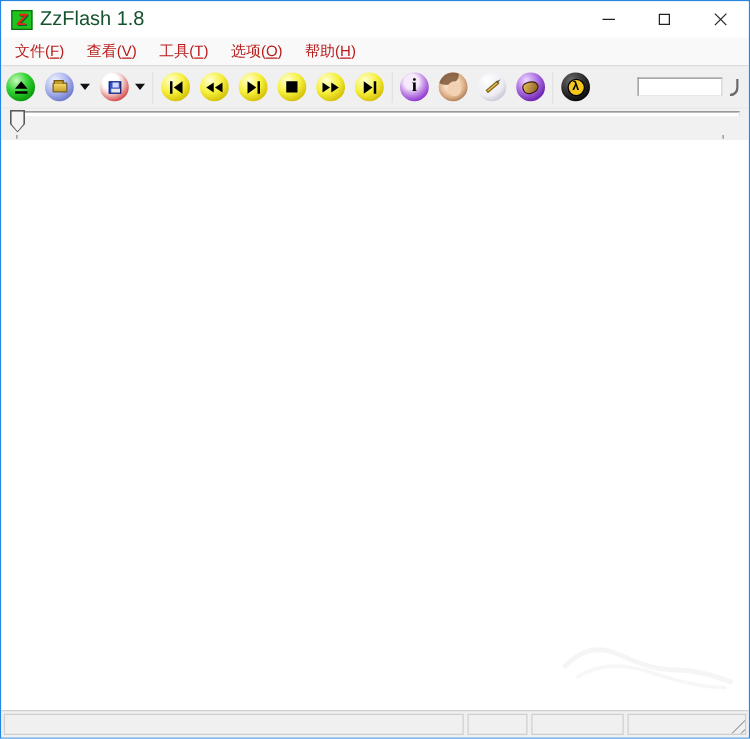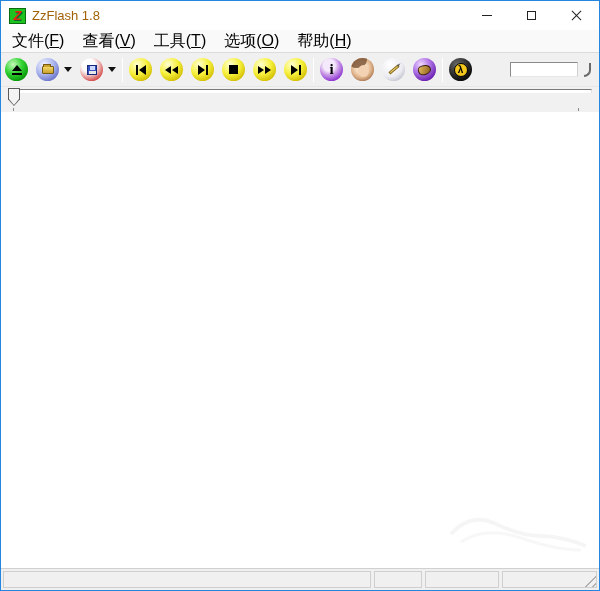--- a/index.html
+++ b/index.html
@@ -14,35 +14,35 @@
 
   
   .titlebar { height:29px; background:#ffffff; display:flex; align-items:center; flex:none; }
   .app-icon {
     width:17px; height:16px; margin-left:8px; margin-right:6px;
     background:#1fc320; border:1px solid #0c6b10;
     display:flex; align-items:center; justify-content:center;
     font-weight:bold; font-size:13px; color:#e8250e; font-style:italic;
     text-shadow:1px 1px 0 #063; line-height:1;
   }
-  .title-text { font-size:13px; color:#a16207; }
+  .title-text { font-size:16px; color:#14532d; }
   .win-controls { margin-left:auto; display:flex; height:100%; }
   .win-btn { width:45px; height:100%; display:flex; align-items:center; justify-content:center; }
   .glyph-min { width:10px; height:1px; background:#222; }
   .glyph-max { width:9px; height:9px; border:1px solid #222; background:transparent; }
   .glyph-close { width:11px; height:11px; position:relative; }
   .glyph-close::before, .glyph-close::after {
     content:""; position:absolute; left:-1px; top:5px; width:13px; height:1px; background:#222;
   }
   .glyph-close::before { transform:rotate(45deg); }
   .glyph-close::after  { transform:rotate(-45deg); }
 
   
   .menubar { height:22px; background:#f9f9f9; display:flex; align-items:center; padding-left:2px; flex:none; }
-  .menu-item { font-size:16px; color:#000000; padding:3px 9px; cursor:default; }
+  .menu-item { font-size:12px; color:#b91c1c; padding:3px 9px; cursor:default; }
   .menu-key { text-decoration:underline; }
 
   
   .toolbar {
     height:34px; background:#f0f0f0; border-top:1px solid #dcdcdc;
     display:flex; align-items:center; padding:0 6px 0 4px; flex:none;
   }
   .tbtn { width:23px; height:23px; border-radius:50%; flex:none;
           display:flex; align-items:center; justify-content:center; cursor:pointer; }
   .sphere-green  { background:radial-gradient(circle at 35% 28%, #c8f8bc, #35d435 40%, #0a9c0a 75%, #056b05); }

